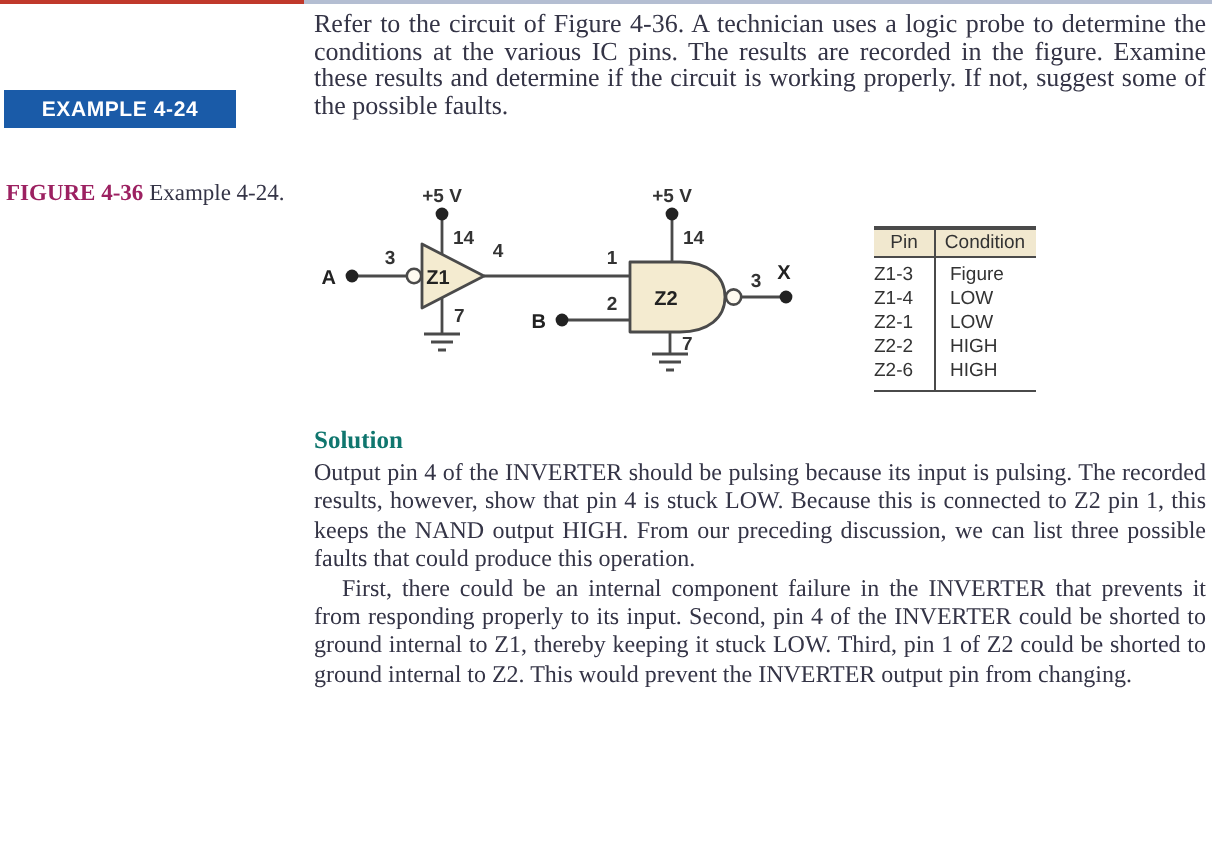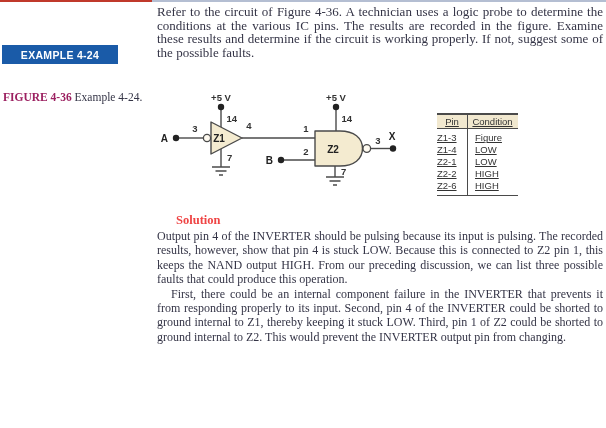--- a/index.html
+++ b/index.html
@@ -21,33 +21,33 @@
   }
   .figcap{
     position:absolute;left:3px;top:74px;width:142px;
     font-size:11.5px;line-height:14px;margin-top:16px;
   }
   .figlabel{font-weight:bold;color:#9c2161;}
   .circuit-svg{position:absolute;left:155px;top:88px;}
   .rtable{
     position:absolute;left:437px;top:113px;width:81px;
     border-top:2px solid #4a4a4a;border-bottom:1.5px solid #4a4a4a;
-    font-family:"Liberation Sans",sans-serif;font-size:9.5px;color:#333333;text-decoration:underline;
+    font-family:"Liberation Sans",sans-serif;font-size:9.5px;color:#333333;
   }
   .rt-divider{position:absolute;left:30px;top:0;bottom:0;width:1px;background:#4a4a4a;}
   .rt-head{display:flex;background:#f1e8cf;border-bottom:1px solid #4a4a4a;height:13px;align-items:center;}
   .rt-head .rt-c1,.rt-head .rt-c2{text-align:center;}
   .rt-c1{width:30px;flex:none;}
   .rt-head .rt-c2{flex:1;}
   .rt-body{padding:3px 0 4px 0;}
   .rt-row{display:flex;height:11.8px;align-items:center;}
   .rt-row .rt-c2{flex:1;padding-left:8px;}
   .sol-head{
     position:absolute;left:157px;top:213px;
-    font-weight:bold;font-size:12.5px;color:#ef4444;margin-left:19px;
+    font-weight:bold;font-size:12.5px;color:#0f766e;
   }
   .solution{
     position:absolute;left:157px;top:229px;width:446px;
     font-size:12px;line-height:14.4px;text-align:justify;
   }
   .solution p{margin:0;}
   .solution p + p{text-indent:14px;}
   .svg-label{font-family:"Liberation Sans",sans-serif;font-weight:600;font-size:9.5px;fill:#333333;}
   .svg-label-bold{font-family:"Liberation Sans",sans-serif;font-weight:bold;font-size:10px;fill:#222222;}
 </style>

